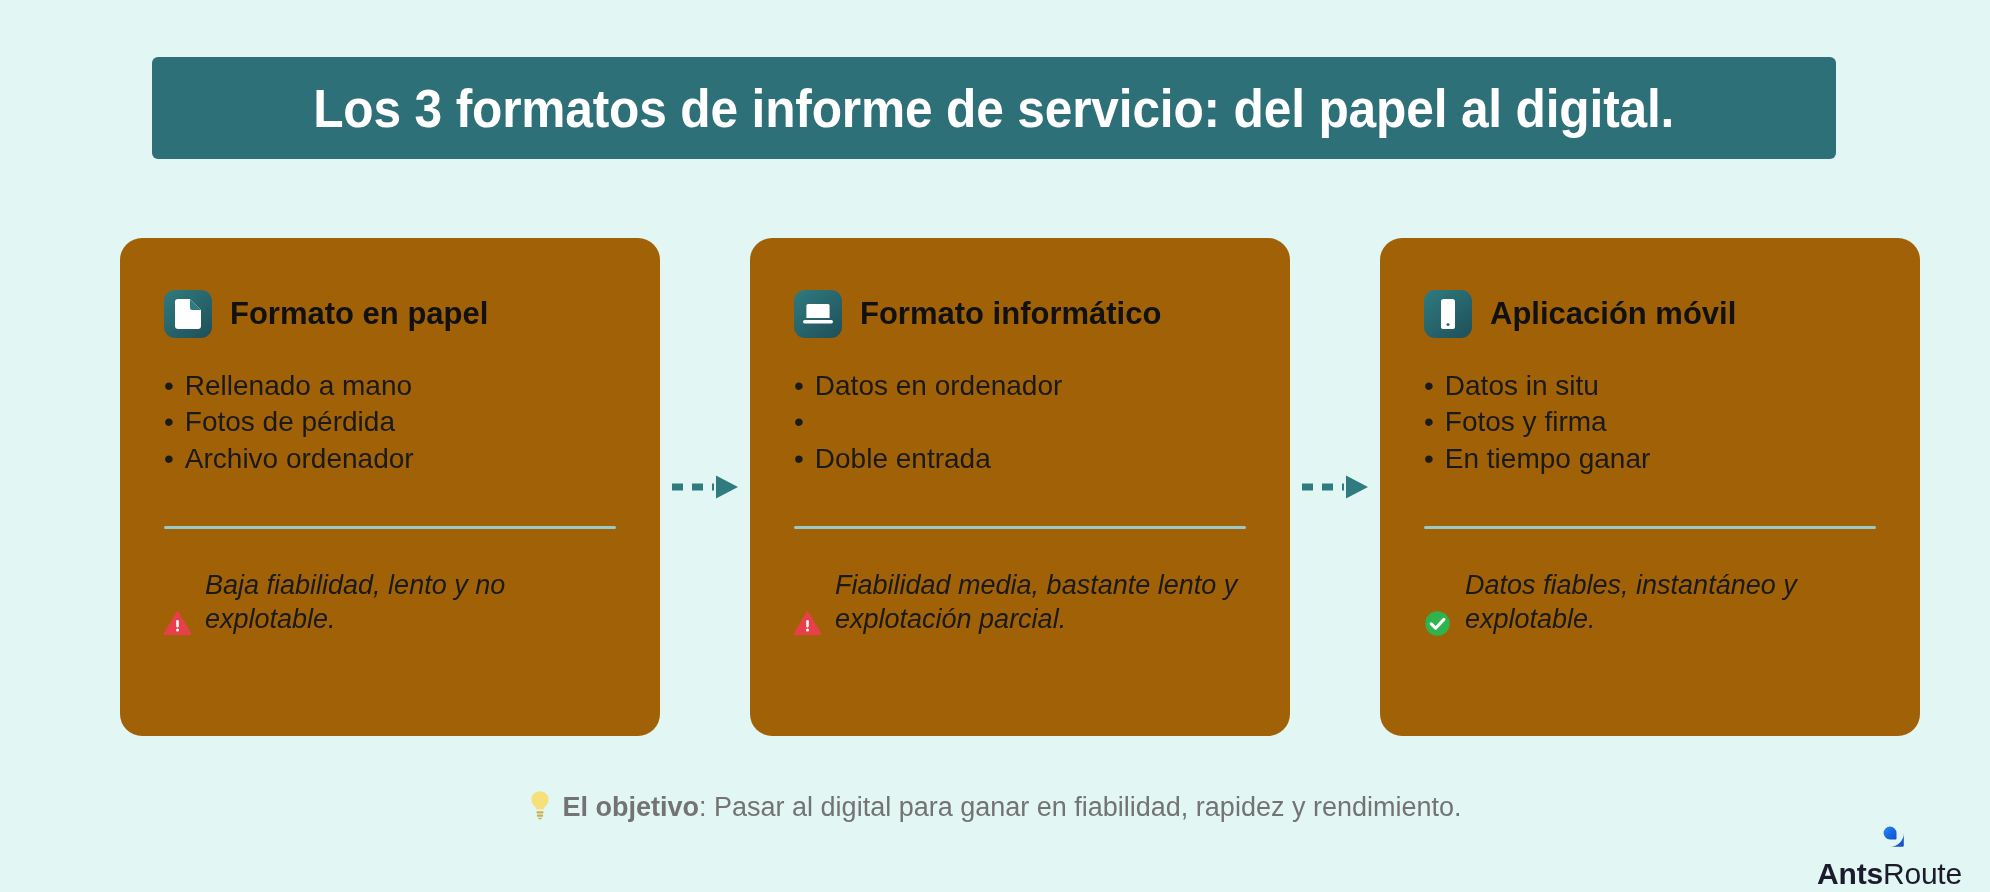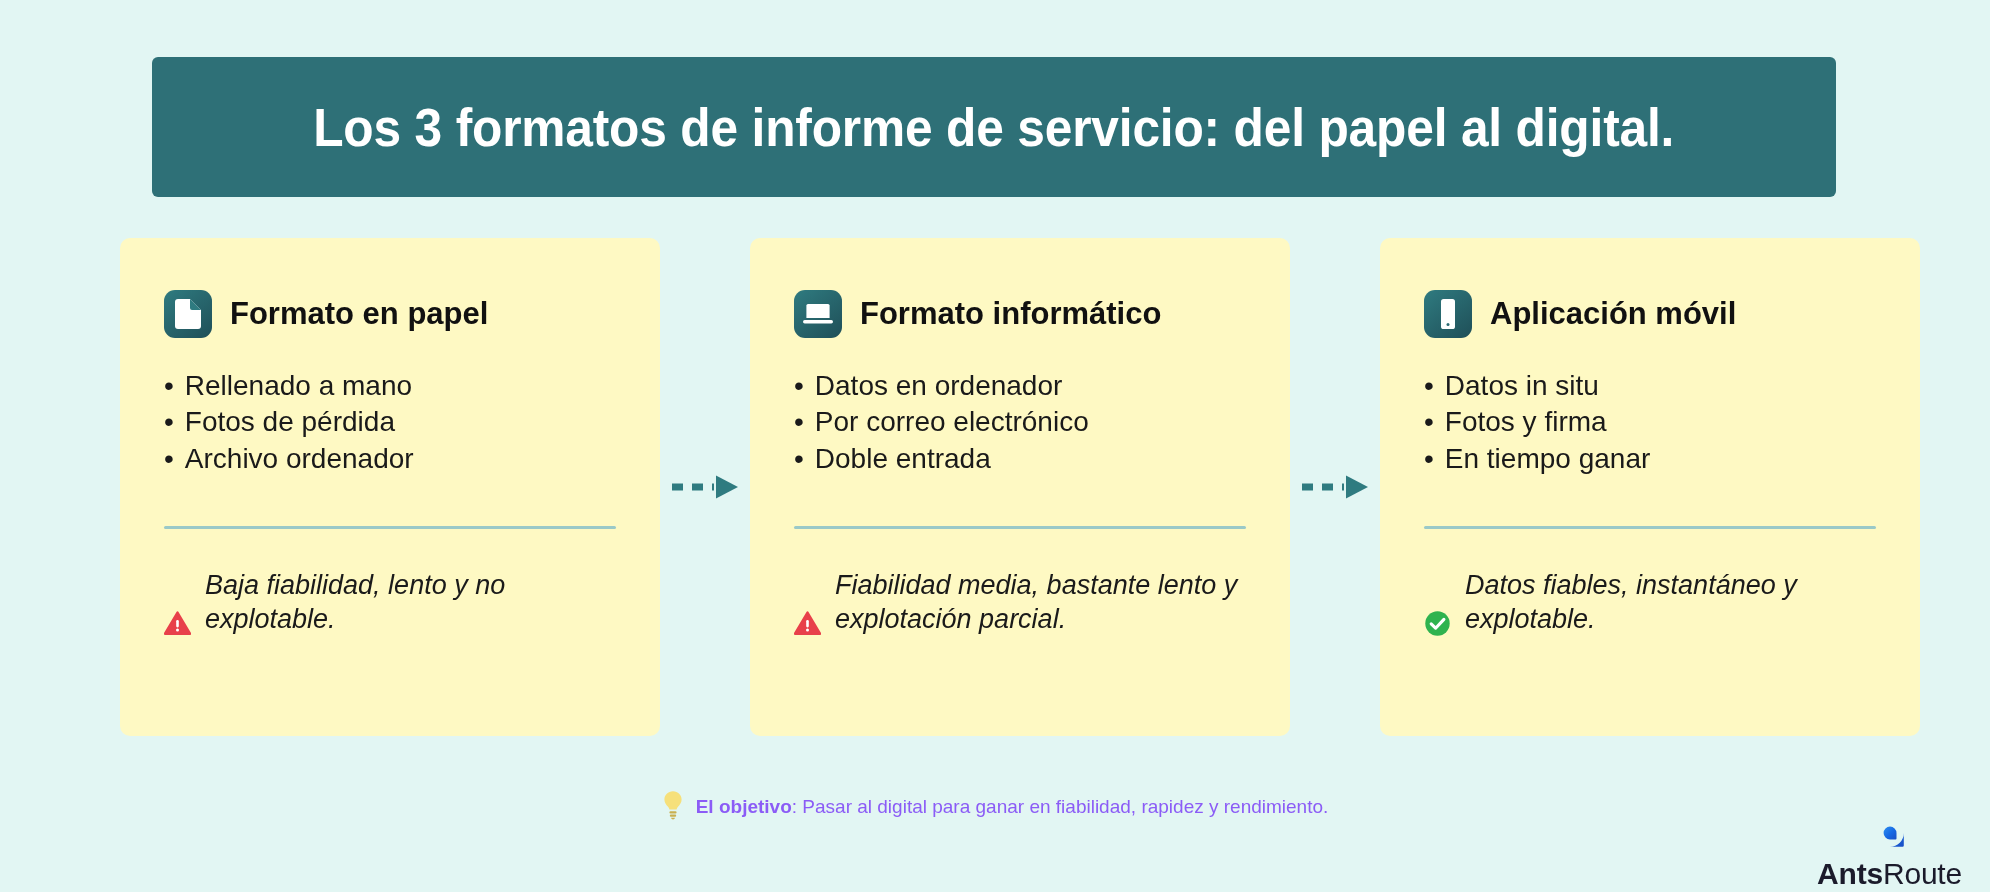--- a/index.html
+++ b/index.html
@@ -15,21 +15,21 @@
     overflow: hidden;
     position: relative;
   }
 
   
   .title-banner {
     position: absolute;
     left: 152px;
     top: 57px;
     width: 1684px;
-    height: 140px;
+    height: 102px;
     background: #2e7077;
     border-radius: 6px;
     display: flex;
     align-items: center;
     justify-content: center;
     box-sizing: border-box;
     padding: 0 24px;
   }
   .title-text {
     color: #ffffff;
@@ -49,22 +49,22 @@
     left: 120px;
     top: 238px;
     width: 1800px;
     height: 498px;
     display: flex;
     align-items: flex-start;
   }
   .card {
     width: 540px;
     height: 498px;
-    background: #fef9c3;
-    border-radius: 10px;
+    background: #a16207;
+    border-radius: 22px;
     box-sizing: border-box;
     padding: 52px 44px 0 44px;
     position: relative;
     flex: 0 0 auto;
   }
 
   
   .card-head {
     display: flex;
     align-items: center;
@@ -158,22 +158,22 @@
     left: 0;
     right: 0;
     top: 790px;
     display: flex;
     align-items: center;
     justify-content: center;
     gap: 12px;
   }
   .bulb-icon { display: block; }
   .footer-text {
-    font-size: 19px;
-    color: #8b5cf6;
+    font-size: 27px;
+    color: #737373;
     white-space: nowrap;
   }
   .footer-text b { font-weight: bold; }
 
   
   .logo {
     position: absolute;
     right: 28px;
     top: 818px;
     display: flex;
@@ -257,21 +257,20 @@
       <div class="card-title">Formato informático</div>
     </div>
 
     <ul class="bullets">
       <li>
           <span class="dot">•</span>
           <span>Datos en ordenador</span>
         </li>
       <li>
           <span class="dot">•</span>
-          <span>Por correo electrónico</span>
         </li>
       <li>
           <span class="dot">•</span>
           <span>Doble entrada</span>
         </li>
     </ul>
 
     <div class="divider"></div>
 
     <div class="verdict">

